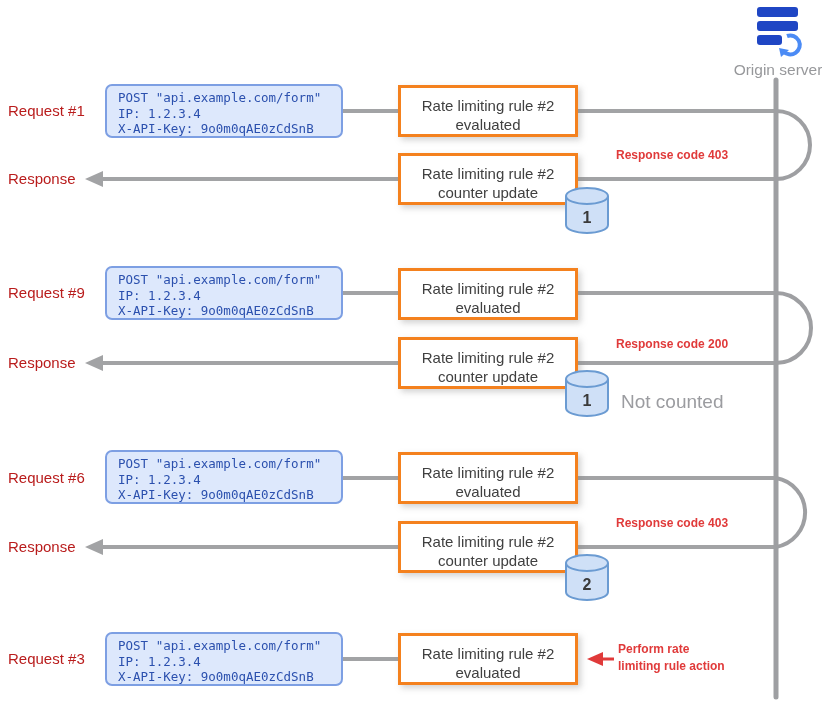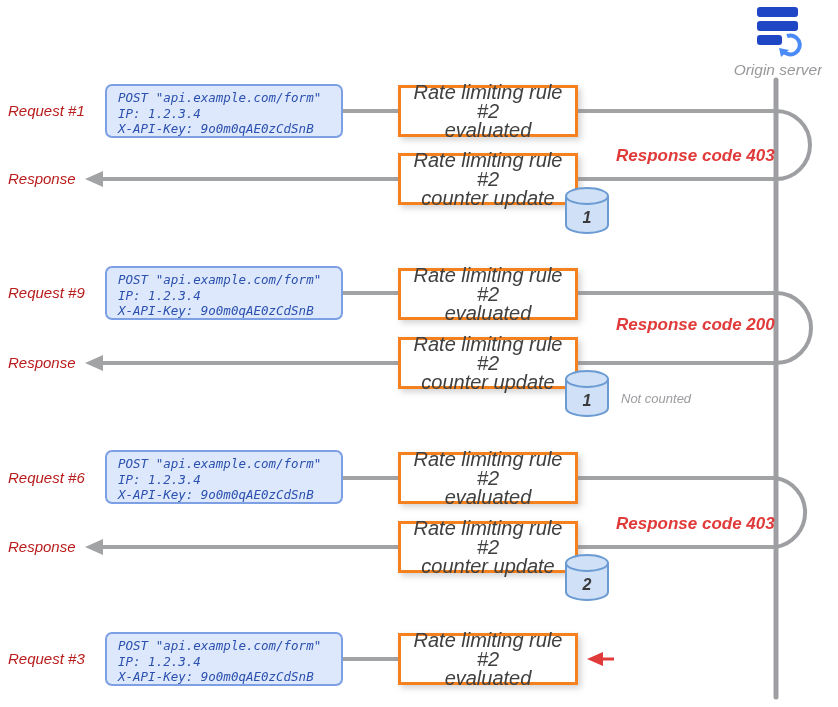--- a/index.html
+++ b/index.html
@@ -1,44 +1,44 @@
 <!DOCTYPE html>
 <html><head>
 <meta charset="utf-8">
 <style>
   html,body{margin:0;padding:0;background:#ffffff;}
   .canvas{
     position:relative;width:822px;height:707px;background:#ffffff;
-    font-family:"Liberation Sans",sans-serif;overflow:hidden;font-style:italic;
+    font-family:"Liberation Sans",sans-serif;overflow:hidden;
   }
   .svg-layer{position:absolute;left:0;top:0;width:838px;height:707px;}
   .row-label{
     position:absolute;left:8px;width:86px;height:20px;
     color:#b91c1c;font-size:15px;line-height:20px;white-space:nowrap;
   }
   .req-box{
     position:absolute;left:105px;width:238px;height:54px;box-sizing:border-box;
     background:#dde8fc;border:2px solid #7d9fe3;border-radius:7px;
     padding:4px 0 0 11px;
     font-family:"DejaVu Sans Mono",monospace;font-size:12.5px;line-height:15.5px;
     color:#2b50ae;white-space:nowrap;
   }
   .rule-box{
     position:absolute;left:398px;width:180px;height:52px;box-sizing:border-box;
     background:#ffffff;border:3px solid #f4811e;
-    display:flex;flex-direction:column;align-items:center;justify-content:center;
-    font-size:20px;line-height:19px;color:#404040;text-align:center;
+    display:flex;flex-direction:column;align-items:center;justify-content:flex-end;
+    font-size:15px;line-height:19px;color:#404040;text-align:center;
     box-shadow:3px 3px 6px rgba(130,130,130,.35);
   }
   .annotation{
-    position:absolute;color:#e03a3a;font-size:17px;font-weight:700;
+    position:absolute;color:#e03a3a;font-size:12px;font-weight:700;
     line-height:17px;white-space:nowrap;
   }
   .note{
-    position:absolute;color:#9b9ca0;font-size:13px;white-space:nowrap;
+    position:absolute;color:#9b9ca0;font-size:19px;white-space:nowrap;
   }
   .cylinder{position:absolute;width:46px;height:48px;}
   .entity-label{
     position:absolute;left:712px;top:61px;width:132px;text-align:center;
     color:#97989b;font-size:15.5px;
   }
   .entity-icon{position:absolute;left:748px;top:4px;width:56px;height:54px;}
 </style>
 </head>
 <body>
@@ -160,19 +160,23 @@
     <ellipse cx="23" cy="9" rx="21" ry="8" fill="#cfe0f7" stroke="#6b9bd2" stroke-width="2"></ellipse>
     <text x="23" y="36" text-anchor="middle" font-size="16" font-weight="bold" fill="#3a3a3a" font-family="Liberation Sans, sans-serif">1</text>
   </svg>
   <svg class="cylinder" style="left:564px;top:554px" viewBox="0 0 46 48">
     <path d="M2,9 v29 a21,8 0 0 0 42,0 v-29" fill="#cfe0f7" stroke="#6b9bd2" stroke-width="2"></path>
     <ellipse cx="23" cy="9" rx="21" ry="8" fill="#cfe0f7" stroke="#6b9bd2" stroke-width="2"></ellipse>
     <text x="23" y="36" text-anchor="middle" font-size="16" font-weight="bold" fill="#3a3a3a" font-family="Liberation Sans, sans-serif">2</text>
   </svg>
 
   <div class="annotation" style="left:616px;top:147px">Response code 403</div>
-  <div class="annotation" style="left:616px;top:316px">Response code 200</div>
+  <div class="annotation" style="left:616px;top:336px">Response code 200</div>
   <div class="annotation" style="left:616px;top:515px">Response code 403</div>
 
   <div class="note" style="left:621px;top:391px">Not counted</div>
 
+  <div class="annotation" style="left:618px;top:641px">
+    <div>Perform rate</div>
+    <div>limiting rule action</div>
+  </div>
 
 </div>
 
 </body></html>

